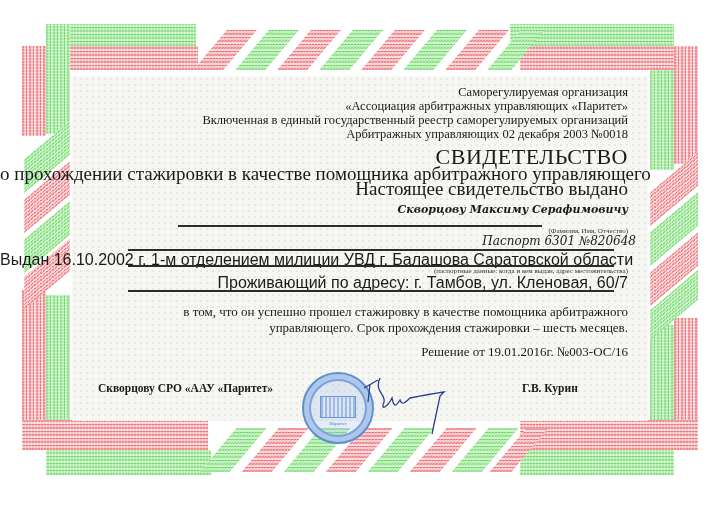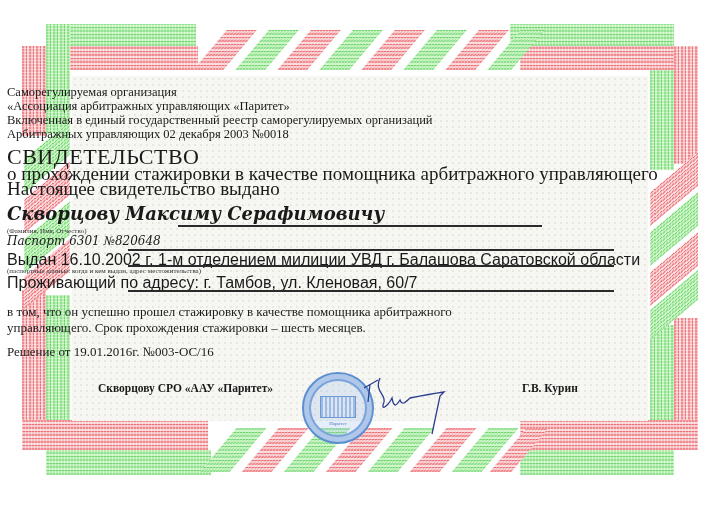--- a/index.html
+++ b/index.html
@@ -29,25 +29,25 @@
       repeating-linear-gradient(90deg, #f08a8f 0 2px, #f6c3c6 2px 4px, #ec7077 4px 5px, #f9d6d8 5px 7px);
   }
   .braid-cell { position: absolute; transform: skewX(-40deg); }
   .braid-cell-v { position: absolute; transform: skewY(-40deg); }
   .paper {
     position: absolute; left: 72px; top: 76px; width: 576px; height: 345px;
     background-color: #f6f6f2;
     background-image: radial-gradient(#e8e8e0 0.8px, transparent 1px);
     background-size: 6px 6px;
   }
-  .center { position: absolute; left: 7px; width: 628px; text-align: left; white-space: nowrap; }
+  .center { position: absolute; left: 0; width: 628px; text-align: right; white-space: nowrap; }
   .hdr { font-size: 12.5px; line-height: 14px; }
   .title { font-size: 22px; letter-spacing: 0.5px; }
   .sub { font-size: 19px; line-height: 16px; }
-  .name { font-family: "DejaVu Serif", serif; font-style: italic; font-weight: bold; font-size: 18px; }
+  .name { font-family: "DejaVu Serif", serif; font-style: italic; font-weight: bold; font-size: 11px; }
   .caption { font-size: 7px; color: #333; }
   .fill { font-family: Liberation Sans, sans-serif; font-size: 16px; }
   .fill-i { font-family: "DejaVu Serif", serif; font-style: italic; font-size: 12px; }
   .rule { position: absolute; height: 1.5px; background: #2b2b2b; }
   .body-text { font-size: 13px; line-height: 17px; }
   .sig { position: absolute; font-size: 11.5px; font-weight: bold; }
   .stamp {
     position: absolute; left: 302px; top: 372px; width: 68px; height: 68px; border-radius: 50%;
     border: 2px solid #5c8fd1; box-shadow: inset 0 0 0 5px rgba(255,255,255,0.4), inset 0 0 0 7px #7aa3dc;
     background: rgba(150,185,235,0.25);
@@ -128,21 +128,21 @@
 <div class="center hdr" style="top:127px;">Арбитражных управляющих 02 декабря 2003 №0018</div>
 
 <div class="center title" style="top:144px;">СВИДЕТЕЛЬСТВО</div>
 <div class="center sub" style="top:166px;">о прохождении стажировки в качестве помощника арбитражного управляющего</div>
 <div class="center sub" style="top:181px;">Настоящее свидетельство выдано</div>
 
 <div class="center name" style="top:203px;">Скворцову Максиму Серафимовичу</div>
 <div class="rule" style="left:178px;top:225px;width:364px;"></div>
 <div class="center caption" style="top:227px;">(Фамилия, Имя, Отчество)</div>
 
-<div class="center fill-i" style="top:234px;">Паспорт 6301  №820648</div>
+<div class="center fill-i" style="top:234px;padding-left:8px;">Паспорт 6301  №820648</div>
 <div class="rule" style="left:128px;top:249px;width:486px;"></div>
 
 <div class="center fill" style="top:251px;">Выдан 16.10.2002 г. 1-м отделением милиции УВД г. Балашова Саратовской области</div>
 <div class="rule" style="left:128px;top:265px;width:486px;"></div>
 <div class="center caption" style="top:267px;">(паспортные данные: когда и кем выдан, адрес местожительства)</div>
 
 <div class="center fill" style="top:274px;">Проживающий по адресу: г. Тамбов, ул. Кленовая, 60/7</div>
 <div class="rule" style="left:128px;top:290px;width:486px;"></div>
 
 <div class="center body-text" style="top:303px;">в том, что он успешно прошел стажировку в качестве помощника арбитражного</div>

